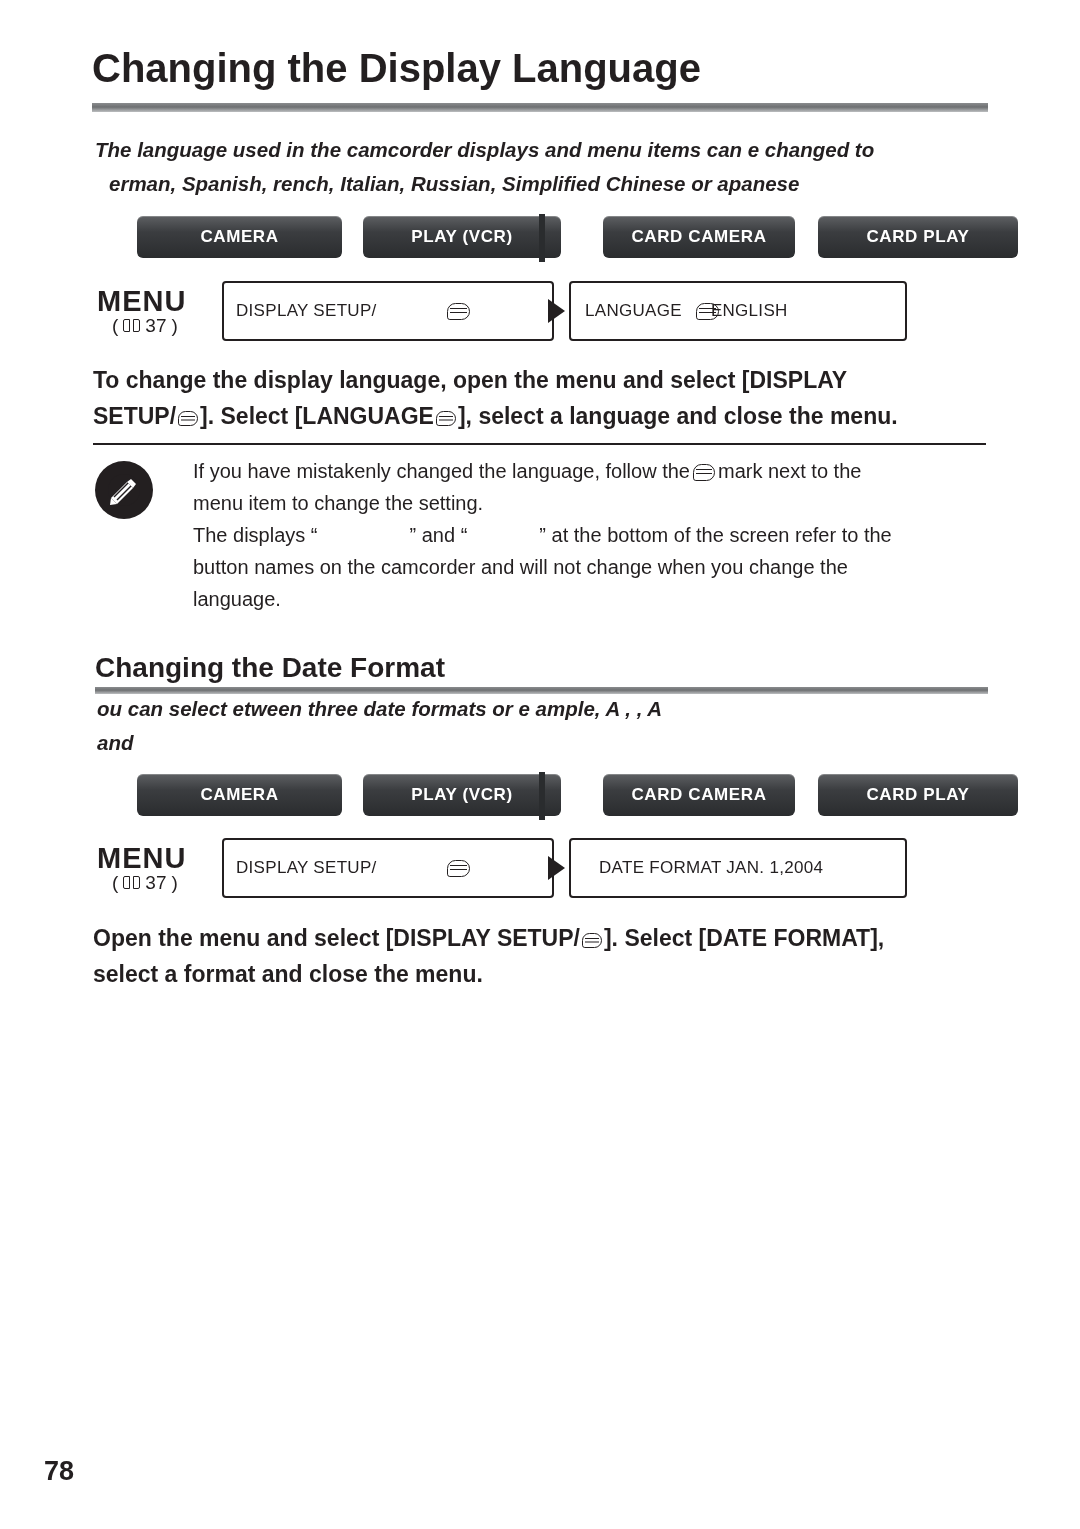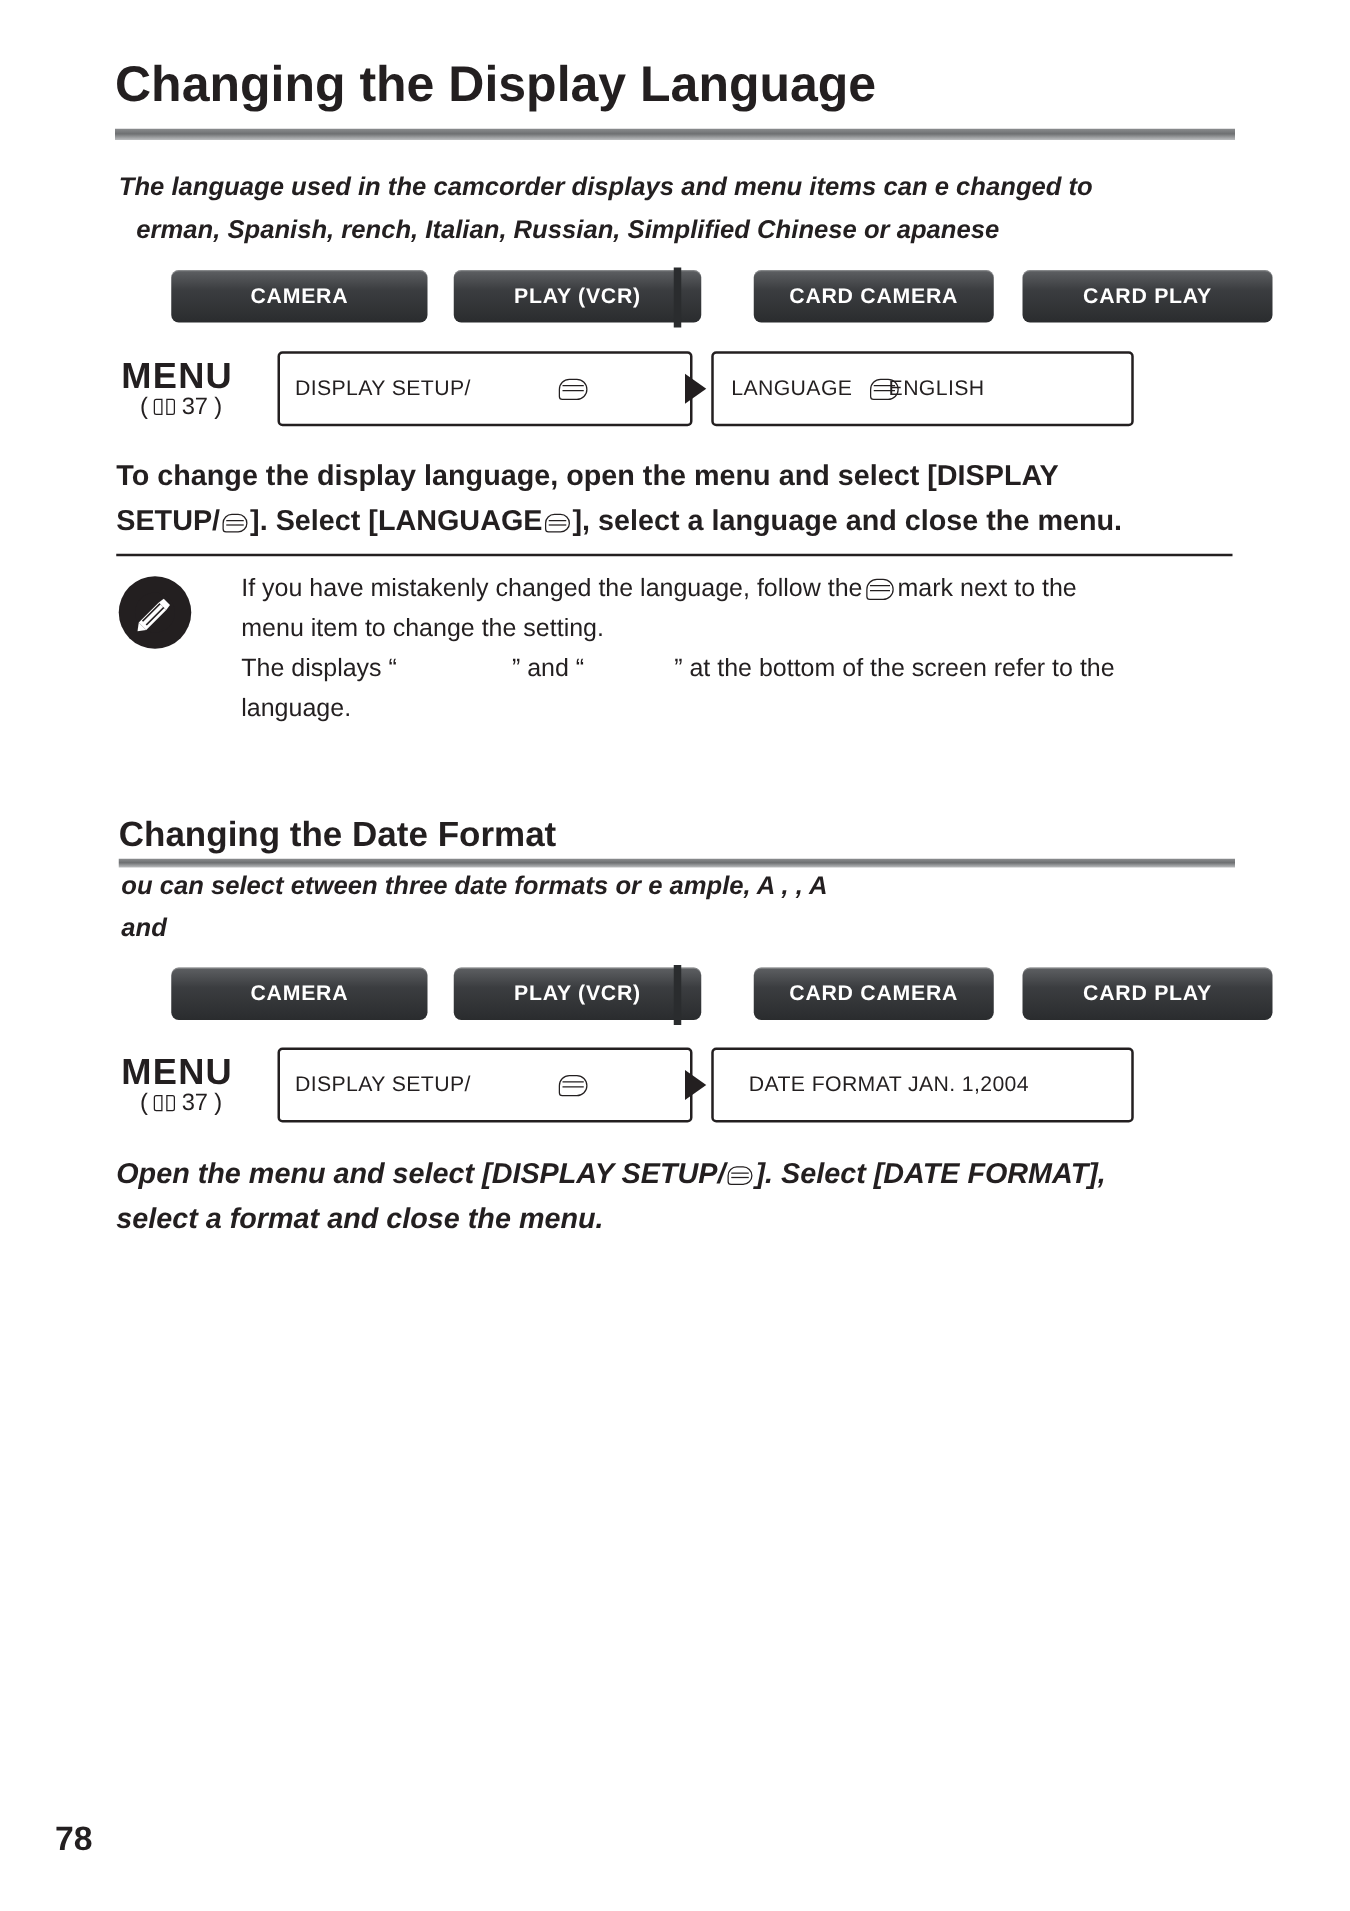--- a/index.html
+++ b/index.html
@@ -348,20 +348,21 @@
   </div>
 
   <div class="note-text" style="left:193px; top:455px; width:800px;">
     <div>
       <span>If you have mistakenly changed the language, follow the</span><span class="mark-glyph"></span><span>mark next to the</span>
     </div>
     <div>menu item to change the setting.</div>
     <div>
       <span>The displays “</span><span style="display:inline-block;width:92px;"></span><span>” and “</span><span style="display:inline-block;width:72px;"></span><span>” at the bottom of the screen refer to the</span>
     </div>
+    <div>button names on the camcorder and will not change when you change the</div>
     <div>language.</div>
   </div>
 
   <h2 class="h2" style="left:95px; top:652px;">Changing the Date Format</h2>
   <div class="h2-rule" style="left:95px; top:687px; width:893px;"></div>
 
   <div class="lead" style="left:97px; top:692px; width:990px;">
     <span>ou can select  etween three date formats   or e ample,   A   ,        ,        A</span>
     <span style="display:block;">and</span>
   </div>
@@ -398,21 +399,21 @@
   </div>
 
   <div class="arrow-right" style="left:548px; top:856px;"></div>
 
   <div class="menu-box" style="left:569px; top:838px; width:338px; height:60px; padding-left:28px;">
     <span class="menu-box-text">
       <span>DATE FORMAT  JAN. 1,2004</span>
     </span>
   </div>
 
-  <div class="instr" style="left:93px; top:920px; width:960px;font-style:italic;">
+  <div class="instr" style="left:93px; top:920px; width:960px;">
     <div>
       <span>Open the menu and select [DISPLAY SETUP/</span><span class="glyph-inline"></span><span>]. Select [DATE FORMAT],</span>
     </div>
     <div>select a format and close the menu.</div>
   </div>
 
   <div class="pagenum">78</div>
 
 </div>
 

